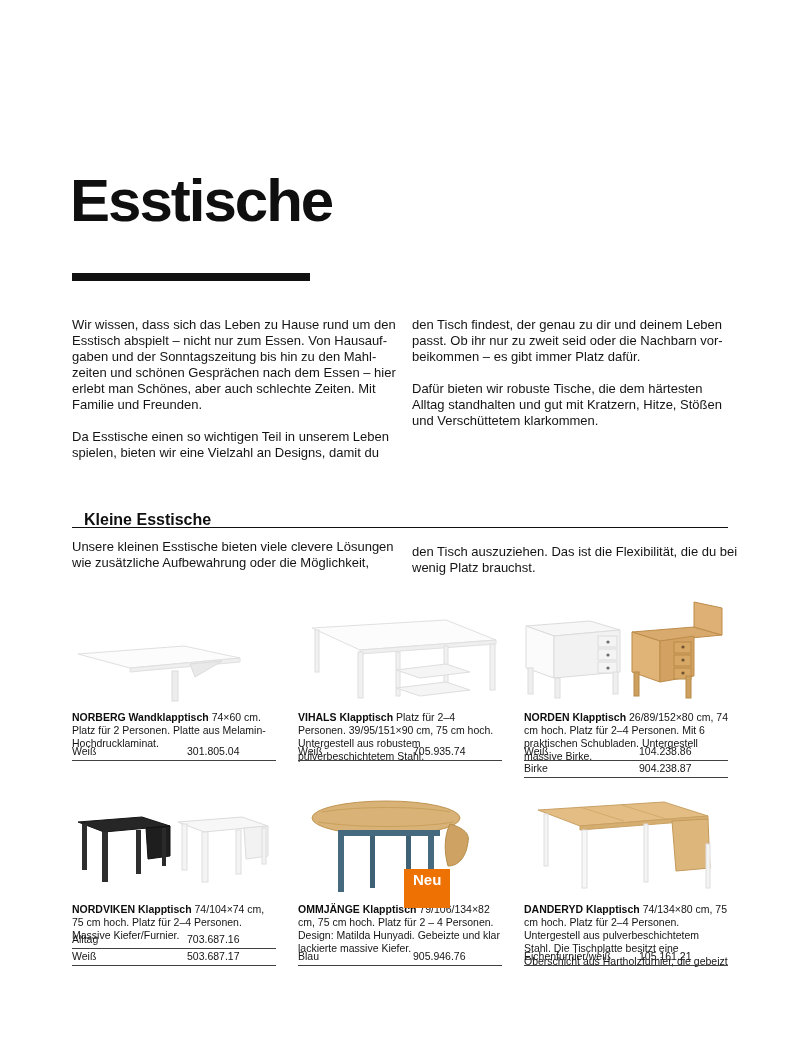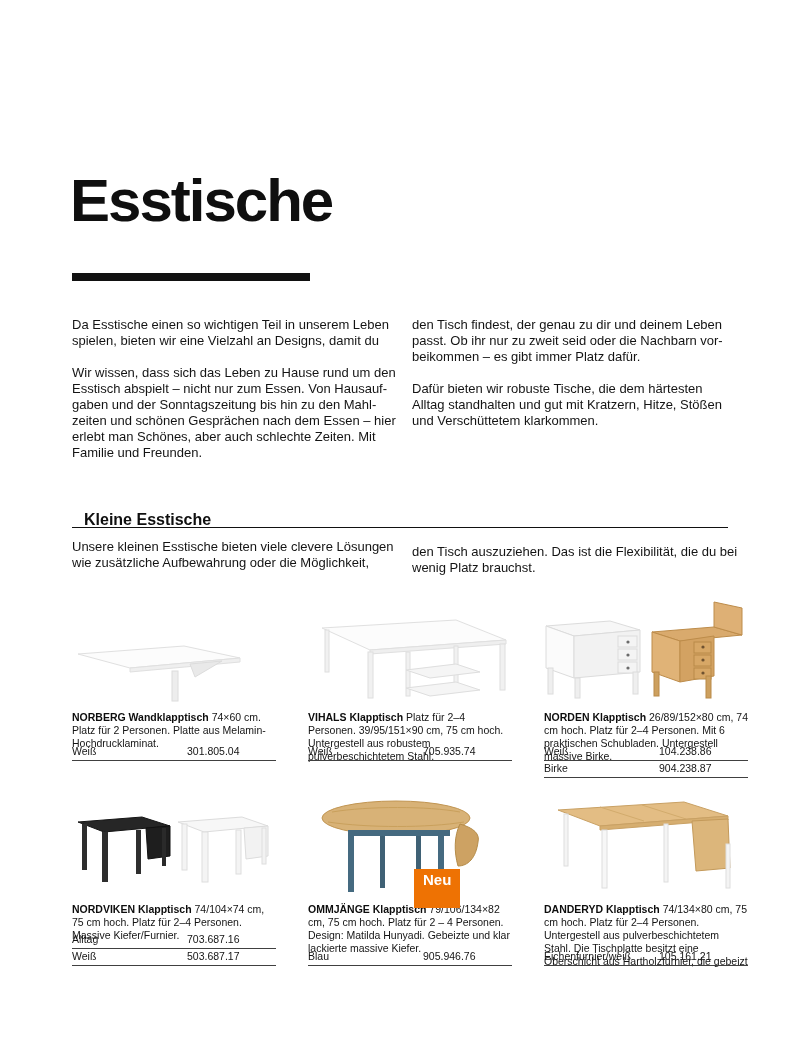--- a/index.html
+++ b/index.html
@@ -18,21 +18,21 @@
   .intro-right{left:412px;top:317px;width:330px;}
   .section-heading{
     position:absolute;left:72px;top:499px;margin:12px;
     font-size:16px;font-weight:bold;color:#0f0f0f;
   }
   .section-rule{position:absolute;left:72px;top:527px;width:656px;height:0;border-top:1.5px solid #111;}
   .section-left{left:72px;top:539px;width:336px;}
   .section-right{left:412px;top:544px;width:330px;}
   .products{
     position:absolute;left:72px;top:592px;width:656px;
-    display:grid;grid-template-columns:204px 204px 204px;column-gap:32px;
+    display:grid;grid-template-columns:204px 204px 204px;column-gap:22px;
     grid-template-rows:192px 182px;
   }
   .card{position:relative;}
   .imgbox{position:relative;height:112px;}
   .imgbox svg{display:block;}
   .pdesc{margin:7px 0 0;font-size:10.5px;line-height:13px;color:#141414;}
   .pdesc b{font-weight:bold;color:#0d0d0d;}
   .prices{position:absolute;left:0;right:0;}
   .r1 .prices{top:152px;}
   .r2 .prices{bottom:0;}
@@ -50,28 +50,28 @@
 </style>
 </head>
 <body>
 
 <div class="page">
 
   <h1 class="page-title">Esstische</h1>
   <div class="title-bar"></div>
 
   <div class="col intro-left">
-    <p>Da Esstische einen so wichtigen Teil in unserem Leben
-spielen, bieten wir eine Vielzahl an Designs, damit du</p>
     <p>Wir wissen, dass sich das Leben zu Hause rund um den
 Esstisch abspielt – nicht nur zum Essen. Von Hausauf-
 gaben und der Sonntagszeitung bis hin zu den Mahl-
 zeiten und schönen Gesprächen nach dem Essen – hier
 erlebt man Schönes, aber auch schlechte Zeiten. Mit
 Familie und Freunden.</p>
+    <p>Da Esstische einen so wichtigen Teil in unserem Leben
+spielen, bieten wir eine Vielzahl an Designs, damit du</p>
   </div>
   <div class="col intro-right">
     <p>den Tisch findest, der genau zu dir und deinem Leben
 passt. Ob ihr nur zu zweit seid oder die Nachbarn vor-
 beikommen – es gibt immer Platz dafür.</p>
     <p>Dafür bieten wir robuste Tische, die dem härtesten
 Alltag standhalten und gut mit Kratzern, Hitze, Stößen
 und Verschüttetem klarkommen.</p>
   </div>
 

